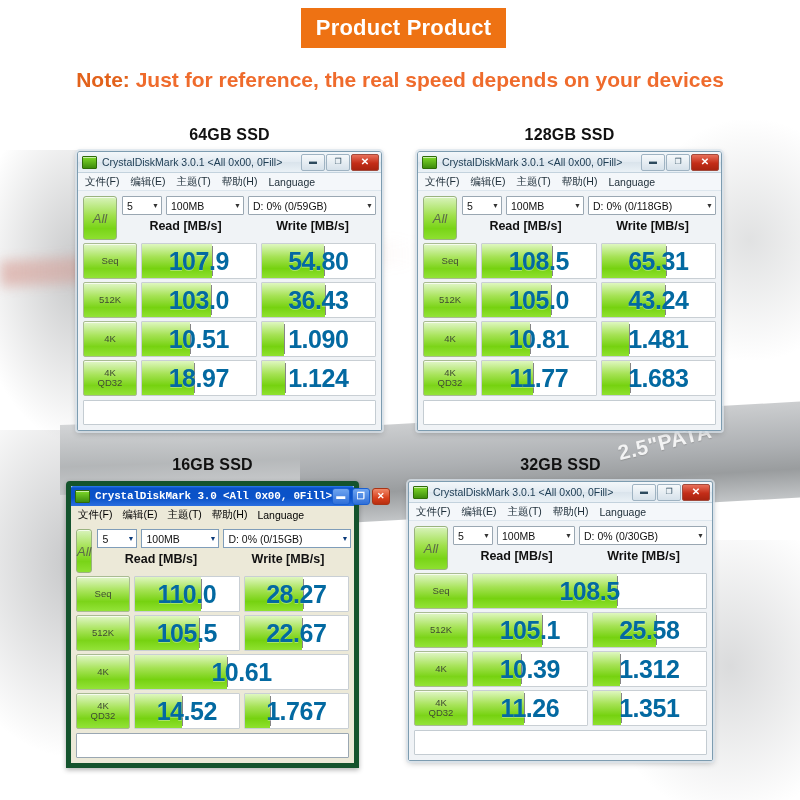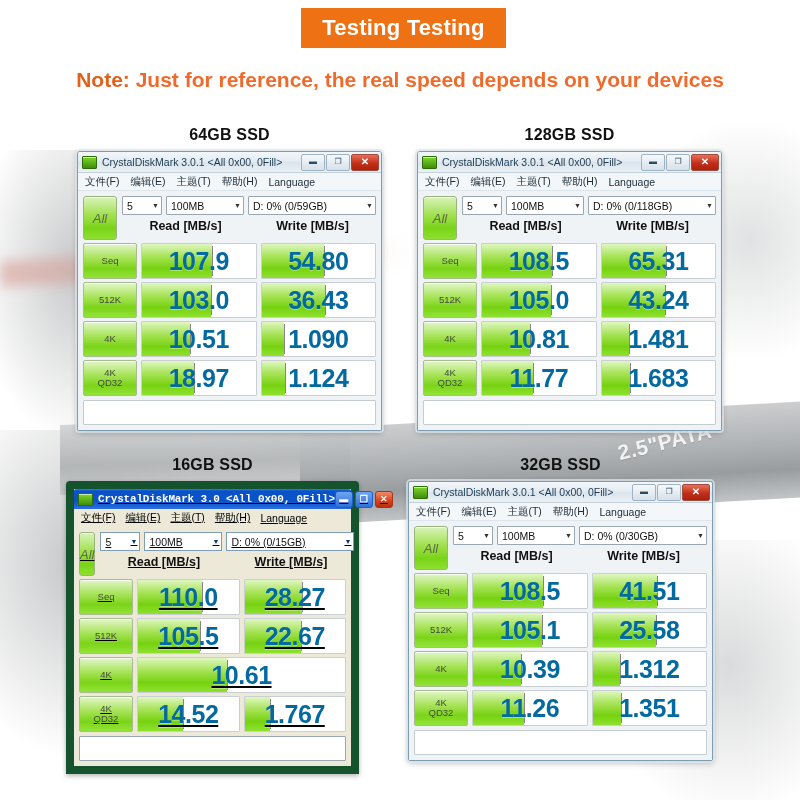--- a/index.html
+++ b/index.html
@@ -111,25 +111,24 @@
   .aero .wb.close .glyph{color:#fff;font-size:10px;font-weight:bold;}
   .aero .menubar{
     height:17px;display:flex;align-items:center;gap:11px;
     padding:0 7px;background:#f4f7fa;border-bottom:1px solid #dde6ed;
     font-size:10.5px;color:#20303b;
   }
   .aero .body{background:#f0f3f6;padding:5px 5px 5px 5px;}
 
   
   .win.xp{
-    border:8px solid #14532d;
+    border:5px solid #14532d;
     background:#ece9d8;
     box-shadow:0 2px 5px rgba(0,0,0,.3);
     border-radius:4px 4px 0 0;
-    text-decoration:underline;
   }
   .xp .titlebar{
     height:20px;display:flex;align-items:center;
     background:linear-gradient(180deg,#2f7df4 0%,#0a52c8 10%,#0a52c8 60%,#2b6fe0 100%);
     padding:0 2px 0 4px;border-radius:2px 2px 0 0;
   }
   .xp .title-text{
     font-size:11px;color:#fff;font-weight:bold;margin-left:5px;white-space:nowrap;
     font-family:"Liberation Mono",monospace;letter-spacing:-.2px;
   }
@@ -225,21 +224,21 @@
   <div id="bg-tr"></div>
   <div id="bg-stripe"></div>
   <div id="bg-drive2"></div>
   <div id="bg-drive"></div>
   <div id="bg-pata">2.5"PATA</div>
 </div>
 
 <div id="content">
 
   <div id="title-banner">
-    <span>Testing Testing</span>
+    <span>Product Product</span>
   </div>
 
   <div id="note-line">
     <span id="note-word">Note:</span><span id="note-rest"> Just for reference, the real speed depends on your devices</span>
   </div>
 
   <div id="panels">
   <div class="panel" style="left:77px;top:126px;width:305px;">
     <div class="panel-caption">64GB SSD</div>
     <div class="win aero">
@@ -654,25 +653,20 @@
         <div class="grid">
     <div class="row">
       <div class="rlabel">
                   <span>Seq</span>
                 </div>
       <div class="cell">
         <div class="fill" style="width:62%"></div>
         <div class="marker" style="left:62%"></div>
         <div class="val">108.5</div>
       </div>
-      <div class="cell">
-        <div class="fill" style="width:57%"></div>
-        <div class="marker" style="left:57%"></div>
-        <div class="val">41.51</div>
-      </div>
     </div>
     <div class="row">
       <div class="rlabel">
                   <span>512K</span>
                 </div>
       <div class="cell">
         <div class="fill" style="width:61%"></div>
         <div class="marker" style="left:61%"></div>
         <div class="val">105.1</div>
       </div>

